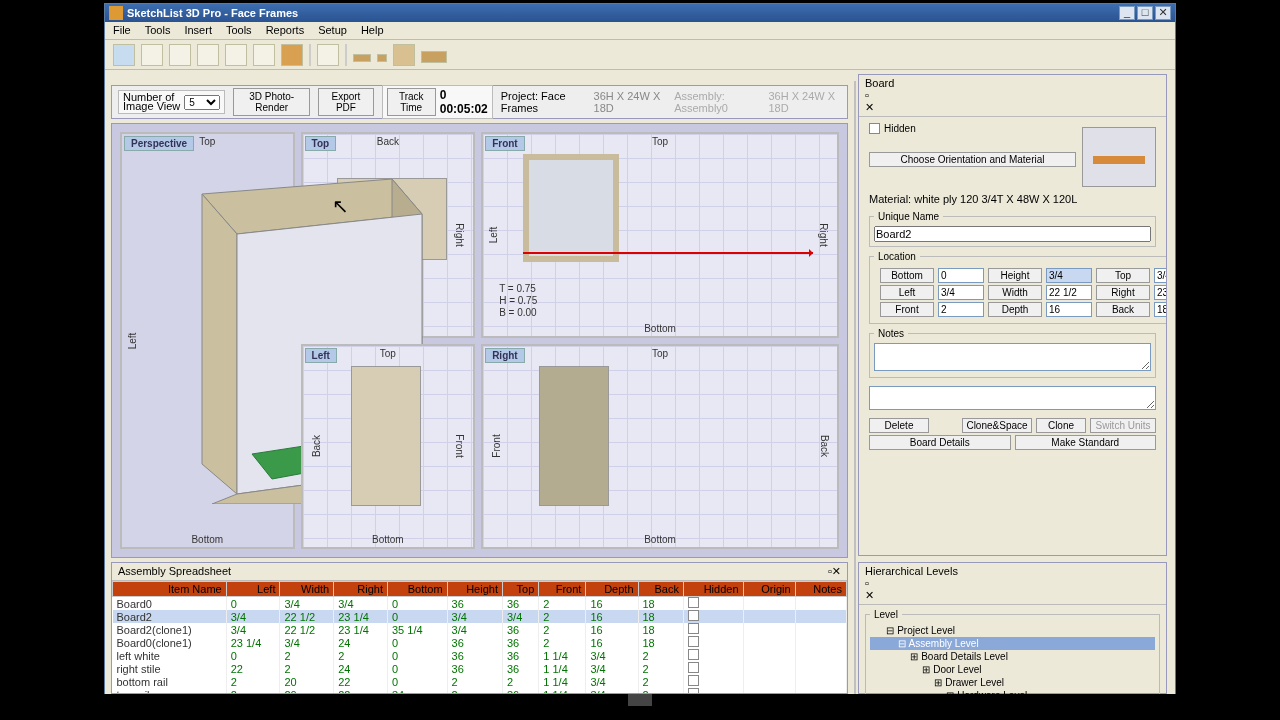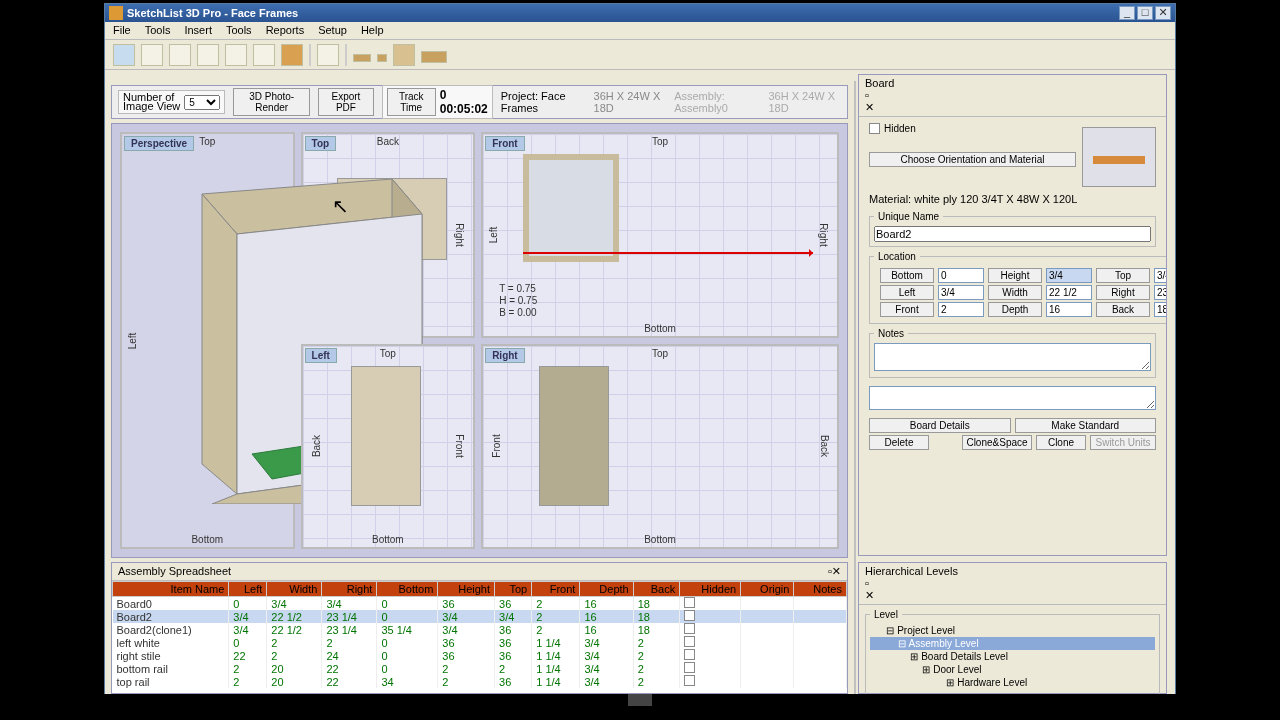--- a/index.html
+++ b/index.html
@@ -244,20 +244,35 @@
                   <td>3/4</td>
                   <td>36</td>
                   <td>2</td>
                   <td>16</td>
                   <td>18</td>
                   <td><span class="checkbox"></span></td>
                   <td></td>
                   <td></td>
                 </tr>
                 <tr>
+                  <td>Board0(clone1)</td>
+                  <td>23 1/4</td>
+                  <td>3/4</td>
+                  <td>24</td>
+                  <td>0</td>
+                  <td>36</td>
+                  <td>36</td>
+                  <td>2</td>
+                  <td>16</td>
+                  <td>18</td>
+                  <td><span class="checkbox"></span></td>
+                  <td></td>
+                  <td></td>
+                </tr>
+                <tr>
                   <td>left white</td>
                   <td>0</td>
                   <td>2</td>
                   <td>2</td>
                   <td>0</td>
                   <td>36</td>
                   <td>36</td>
                   <td>1 1/4</td>
                   <td>3/4</td>
                   <td>2</td>
@@ -361,46 +376,47 @@
               <input value="16" style="">
               <button>Back</button>
               <input value="18" style="">
             </div>
           </fieldset>
           <fieldset><legend>Notes</legend>
             <textarea style="width: 100%; height: 28px; border: 1px solid rgb(122, 154, 192);"></textarea>
           </fieldset>
           <textarea style="width: calc(100% - 12px); margin: 4px 6px; height: 24px; border: 1px solid rgb(122, 154, 192);"></textarea>
           <div class="field-row">
-            <button class="btn-wide">Board Details</button>
-            <button class="btn-wide">Make Standard</button>
-          </div>
-          <div class="field-row">
             <button style="width:60px">Delete</button>
             <span style="flex:1"></span>
             <button style="width:70px">Clone&amp;Space</button>
             <button style="width:50px">Clone</button>
             <button style="width:66px;color:#999">Switch Units</button>
+          </div>
+          <div class="field-row">
+            <button class="btn-wide">Board Details</button>
+            <button class="btn-wide">Make Standard</button>
           </div>
         </div>
       </div>
 
       <div class="rpanel" style="height:132px;margin-bottom:4px">
         <div class="panel-title">
           <span>Hierarchical Levels</span>
           <span>▫</span>
           <span>✕</span>
         </div>
         <fieldset style="height:96px">
             <legend>Level</legend>
           <div id="hier-tree">
               <div class="treerow" style="padding-left: 16px;">⊟ Project Level</div>
               <div class="treerow sel" style="padding-left: 28px;">⊟ Assembly Level</div>
               <div class="treerow" style="padding-left: 40px;">⊞ Board Details Level</div>
               <div class="treerow" style="padding-left: 52px;">⊞ Door Level</div>
+              <div class="treerow" style="padding-left: 64px;">⊞ Drawer Level</div>
               <div class="treerow" style="padding-left: 76px;">⊞ Hardware Level</div>
             </div>
         </fieldset>
       </div>
     </div>
   </div>
 </div>
 <div class="footer-bar">
     <div class="block"></div>
   </div>

